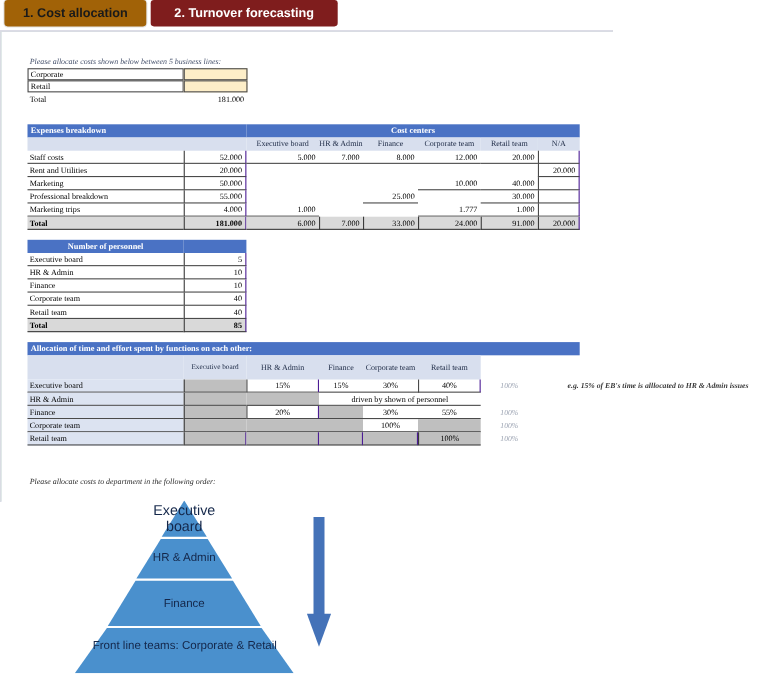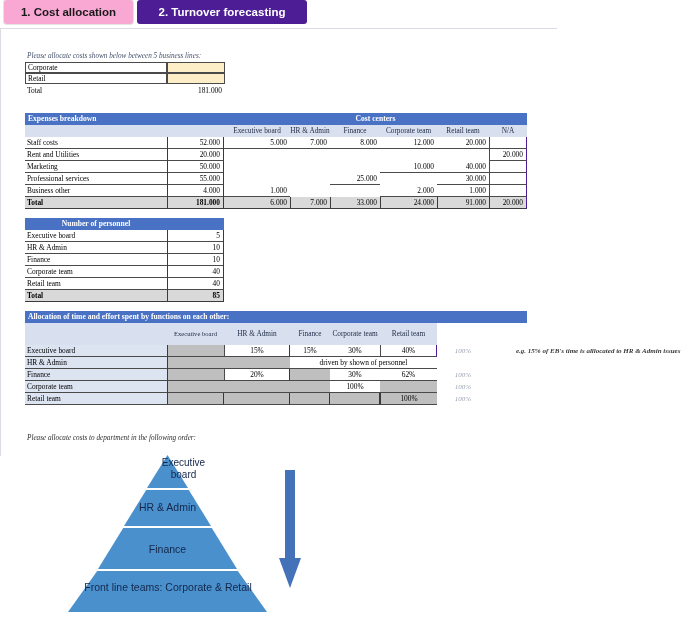--- a/index.html
+++ b/index.html
@@ -14,23 +14,23 @@
 
   
   .tabbar { position: absolute; left: 0; top: 0; width: 700px; height: 26px; }
   .tab {
     position: absolute; top: 0; height: 24px;
     display: flex; align-items: center; justify-content: center;
     font-family: "Liberation Sans", sans-serif;
     font-weight: bold; font-size: 11.5px;
     border-radius: 3px;
   }
-  .tab.active { left: 4px; width: 129px; background: #f9a8d4; color: #1a1a1a;
+  .tab.active { left: 4px; width: 129px; background: #a16207; color: #1a1a1a;
     box-shadow: 0 0 0 1px #e4e4e4; }
-  .tab.inactive { left: 137px; width: 170px; background: #4c1d95; color: #ffffff; }
+  .tab.inactive { left: 137px; width: 170px; background: #7f1d1d; color: #ffffff; }
 
   
   .sheet { position: absolute; left: 0; top: 28px; width: 557px; height: 428px; }
   .gridline-h, .gridline-v { position: absolute; background: #d9dce3; }
   .gridline-h { left: 0; width: 557px; height: 1px; }
   .gridline-v { top: 0; width: 1px; height: 428px; }
 
   
   .cell { position: absolute; font-size: 7.4px; color: #000; line-height: 1;
     display: flex; align-items: center; white-space: nowrap; }
@@ -172,35 +172,35 @@
 
     <div class="cell l box-b" style="left:25px; top:133px; width:142px; height:12px;">Marketing</div>
     <div class="cell r box-b thick-l box-r" style="left:167px; top:133px; width:57px; height:12px;">50.000</div>
     <div class="cell r" style="left:224px; top:133px; width:66px; height:12px;"></div>
     <div class="cell r" style="left:290px; top:133px; width:40px; height:12px;"></div>
     <div class="cell r" style="left:330px; top:133px; width:50px; height:12px;"></div>
     <div class="cell r box-b" style="left:380px; top:133px; width:57px; height:12px;">10.000</div>
     <div class="cell r box-b" style="left:437px; top:133px; width:52px; height:12px;">40.000</div>
     <div class="cell r box-b box-l box-r" style="left:489px; top:133px; width:38px; height:12px;"></div>
 
-    <div class="cell l box-b" style="left:25px; top:145px; width:142px; height:12px;">Professional services</div>
+    <div class="cell l box-b" style="left:25px; top:145px; width:142px; height:12px;">Professional breakdown</div>
     <div class="cell r box-b thick-l box-r" style="left:167px; top:145px; width:57px; height:12px;">55.000</div>
     <div class="cell r" style="left:224px; top:145px; width:66px; height:12px;"></div>
     <div class="cell r" style="left:290px; top:145px; width:40px; height:12px;"></div>
     <div class="cell r box-b" style="left:330px; top:145px; width:50px; height:12px;">25.000</div>
     <div class="cell r" style="left:380px; top:145px; width:57px; height:12px;"></div>
     <div class="cell r box-b" style="left:437px; top:145px; width:52px; height:12px;">30.000</div>
     <div class="cell r box-b box-l box-r" style="left:489px; top:145px; width:38px; height:12px;"></div>
 
-    <div class="cell l box-b" style="left:25px; top:157px; width:142px; height:12px;">Business other</div>
+    <div class="cell l box-b" style="left:25px; top:157px; width:142px; height:12px;">Marketing trips</div>
     <div class="cell r box-b thick-l box-r" style="left:167px; top:157px; width:57px; height:12px;">4.000</div>
     <div class="cell r box-b" style="left:224px; top:157px; width:66px; height:12px;">1.000</div>
     <div class="cell r" style="left:290px; top:157px; width:40px; height:12px;"></div>
     <div class="cell r" style="left:330px; top:157px; width:50px; height:12px;"></div>
-    <div class="cell r box-b" style="left:380px; top:157px; width:57px; height:12px;">2.000</div>
+    <div class="cell r box-b" style="left:380px; top:157px; width:57px; height:12px;">1.777</div>
     <div class="cell r box-b" style="left:437px; top:157px; width:52px; height:12px;">1.000</div>
     <div class="cell r box-b box-l box-r" style="left:489px; top:157px; width:38px; height:12px;"></div>
 
     <div class="cell l bold gray-total thick-b" style="left:25px; top:169px; width:142px; height:12px;">Total</div>
     <div class="cell r bold gray-total thick-b thick-l box-r" style="left:167px; top:169px; width:57px; height:12px;">181.000</div>
     <div class="cell r gray-total thick-b" style="left:224px; top:169px; width:66px; height:12px;">6.000</div>
     <div class="cell r gray-total thick-b thick-l" style="left:290px; top:169px; width:40px; height:12px;">7.000</div>
     <div class="cell r gray-total thick-b thick-l" style="left:330px; top:169px; width:50px; height:12px;">33.000</div>
     <div class="cell r gray-total thick-b thick-l" style="left:380px; top:169px; width:57px; height:12px;">24.000</div>
     <div class="cell r gray-total thick-b thick-l" style="left:437px; top:169px; width:52px; height:12px;">91.000</div>
@@ -248,21 +248,21 @@
     <div class="cell c gray-disabled thick-l box-b" style="left:167px; top:329px; width:57px; height:12px;"></div>
     <div class="cell c gray-disabled box-b" style="left:224px; top:329px; width:66px; height:12px;"></div>
     <div class="cell c box-b" style="left:290px; top:329px; width:147px; height:12px;">driven by shown of personnel</div>
     <div class="cell c italic-gray" style="left:437px; top:329px; width:52px; height:12px;"></div>
 
     <div class="cell l rowlabel-light box-b" style="left:25px; top:341px; width:142px; height:12px;">Finance</div>
     <div class="cell c gray-disabled thick-l box-b" style="left:167px; top:341px; width:57px; height:12px;"></div>
     <div class="cell c box-b box-l box-r" style="left:224px; top:341px; width:66px; height:12px;">20%</div>
     <div class="cell c gray-disabled box-b" style="left:290px; top:341px; width:40px; height:12px;"></div>
     <div class="cell c box-b" style="left:330px; top:341px; width:50px; height:12px;">30%</div>
-    <div class="cell c box-b" style="left:380px; top:341px; width:57px; height:12px;">62%</div>
+    <div class="cell c box-b" style="left:380px; top:341px; width:57px; height:12px;">55%</div>
     <div class="cell c italic-gray" style="left:437px; top:341px; width:52px; height:12px;">100%</div>
 
     <div class="cell l rowlabel-light box-b" style="left:25px; top:353px; width:142px; height:12px;">Corporate team</div>
     <div class="cell c gray-disabled thick-l box-b" style="left:167px; top:353px; width:57px; height:12px;"></div>
     <div class="cell c gray-disabled box-b" style="left:224px; top:353px; width:66px; height:12px;"></div>
     <div class="cell c gray-disabled box-b" style="left:290px; top:353px; width:40px; height:12px;"></div>
     <div class="cell c box-b" style="left:330px; top:353px; width:50px; height:12px;">100%</div>
     <div class="cell c gray-disabled box-b" style="left:380px; top:353px; width:57px; height:12px;"></div>
     <div class="cell c italic-gray" style="left:437px; top:353px; width:52px; height:12px;">100%</div>
 
@@ -286,21 +286,21 @@
 
       <polygon points="142.5,0 163,33 122,33" fill="#4a90cd"></polygon>
 
       <polygon points="121.2,35 163.8,35 186,71 99,71" fill="#4a90cd"></polygon>
 
       <polygon points="98.2,73 186.8,73 212,114 73,114" fill="#4a90cd"></polygon>
 
       <polygon points="72.2,116 212.8,116 242,157 43,157" fill="#4a90cd"></polygon>
     </svg>
 
-    <div class="pyr-label" style="left:111px; top:2px; width:95px; font-size:10px;">
+    <div class="pyr-label" style="left:95px; top:2px; width:95px; font-size:13px;">
       <span>Executive</span><br>
       <span>board</span>
     </div>
     <div class="pyr-label" style="left:70px; top:46px; width:145px; font-size:10.5px;">HR &amp; Admin</div>
     <div class="pyr-label" style="left:70px; top:88px; width:145px; font-size:10.5px;">Finance</div>
     <div class="pyr-label" style="left:22px; top:126px; width:242px; font-size:10.5px;">Front line teams: Corporate &amp; Retail</div>
   </div>
 
   <div class="arrow">
     <svg width="32" height="120" viewBox="0 0 32 120">

